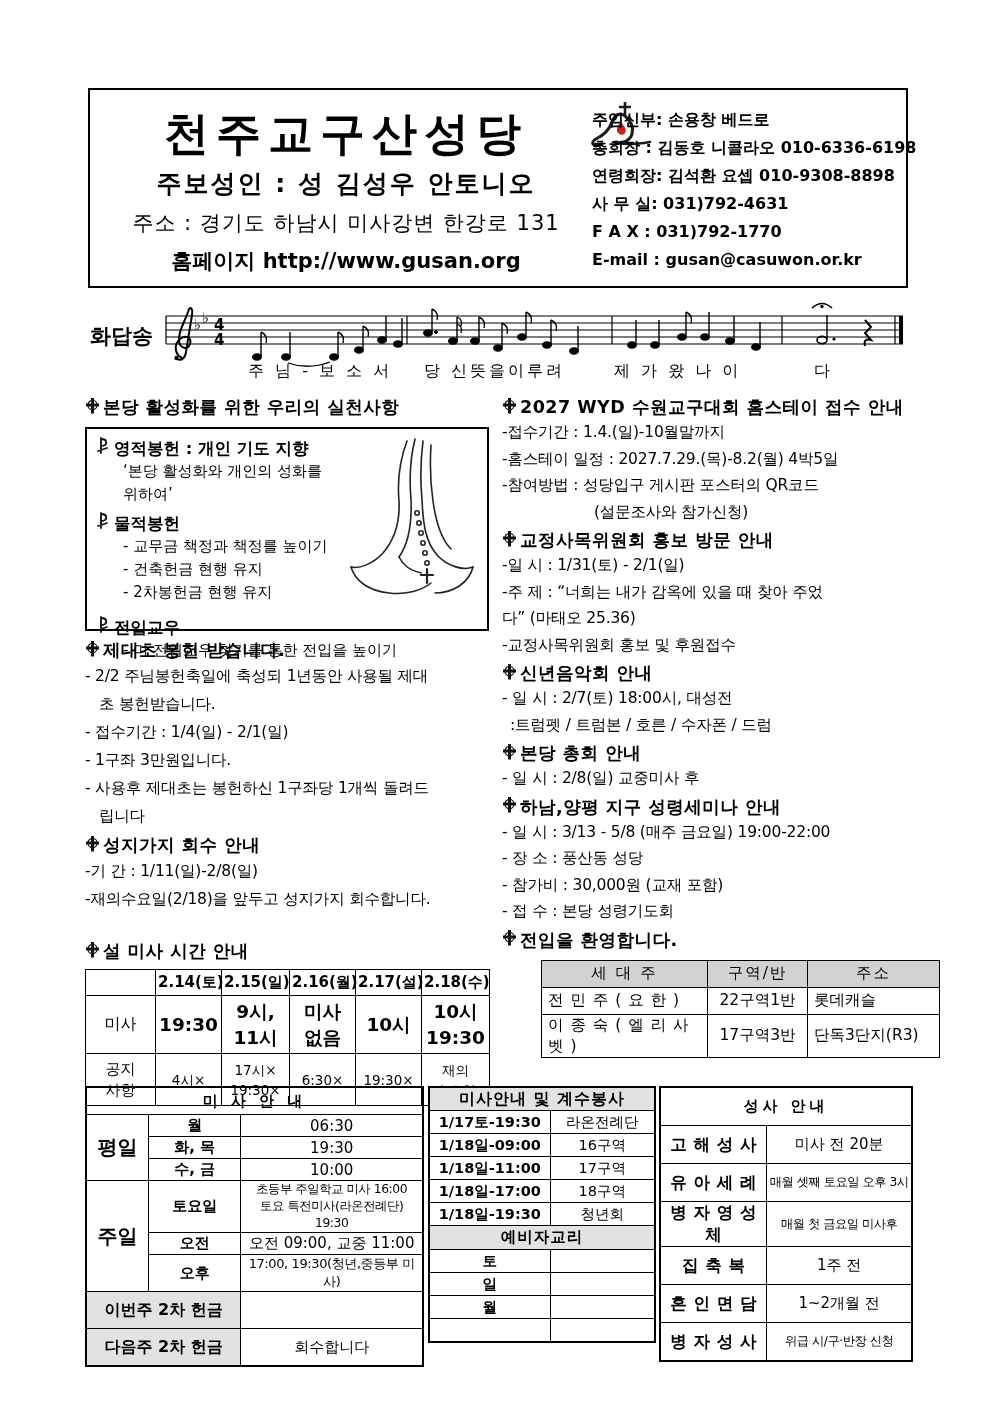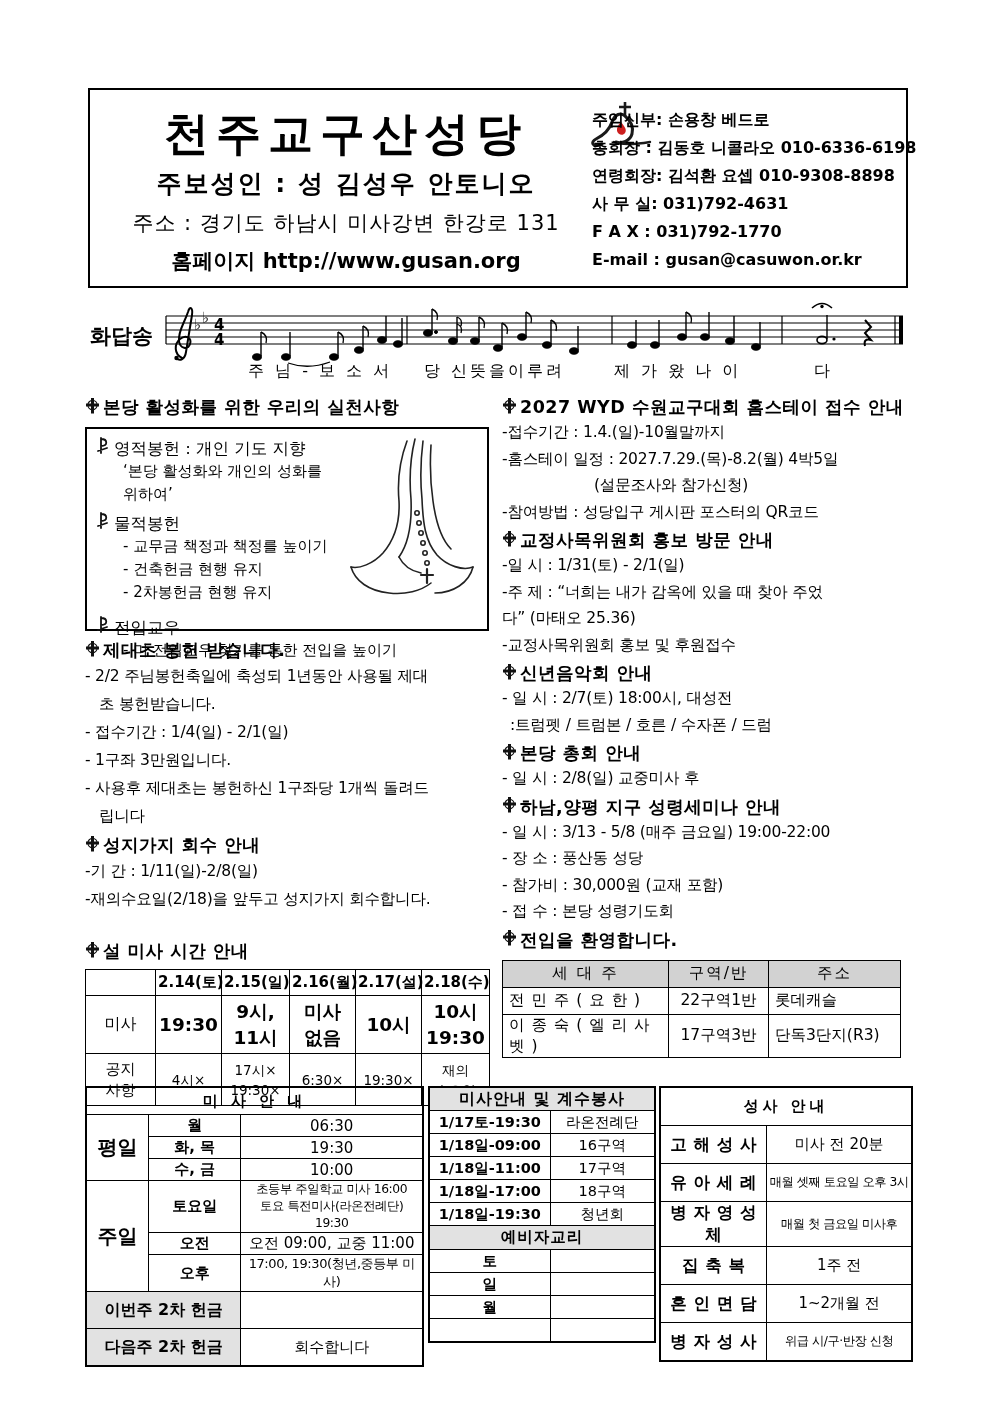--- a/index.html
+++ b/index.html
@@ -30,42 +30,42 @@
   .sec-title{font-size:17.5px;font-weight:bold;letter-spacing:0.5px;margin-top:3px;display:flex;align-items:center;}
   .sec-title .xi{margin-right:3px;flex:0 0 auto;}
   .body-line{font-size:15.5px;line-height:28px;letter-spacing:-0.2px;white-space:nowrap;}
   .right-col .body-line{line-height:26.5px;}
   .indent1{padding-left:14px;}
   .indent-paren{padding-left:92px;}
   .indent-colon{padding-left:8px;}
 
   
   .practice-box{position:relative;border:2px solid #000;margin-top:8px;height:186px;padding:8px 8px 6px 10px;}
-  .pg-head{font-size:16.5px;font-weight:normal;display:flex;align-items:center;line-height:23px;}
+  .pg-head{font-size:16.5px;font-weight:bold;display:flex;align-items:center;line-height:23px;}
   .pg-head .xi{margin-right:5px;}
   .pg-line{font-size:15px;line-height:23px;padding-left:26px;white-space:nowrap;max-width:260px;}
   .gap6{margin-top:6px;} .gap10{margin-top:12px;}
   .hands{position:absolute;right:2px;top:6px;}
 
   
   table{border-collapse:collapse;}
   td{border:1.6px solid #000;text-align:center;vertical-align:middle;padding:0 2px;}
   .pre{white-space:pre-line;}
 
   
   .seol-table{width:404px;margin-top:6px;table-layout:fixed;}
   .seol-table td{height:24px;}
   .seol-table .hd{font-weight:bold;font-size:15px;height:25px;margin-top:35px;}
   .seol-table .mass td,.seol-table td.mlabel{font-size:16px;}
   .seol-table td.mval{font-weight:bold;font-size:18.5px;line-height:26px;}
   .seol-table td.nval{font-size:13.5px;line-height:20px;}
   .seol-table td.nlabel{font-size:15px;line-height:21px;}
 
   
-  .welcome-table{width:398px;margin-top:8px;table-layout:fixed;}
+  .welcome-table{width:398px;margin-top:8px;table-layout:fixed;margin-left:39px;}
   .welcome-table td{height:26px;font-size:15.5px;}
   .welcome-table .hd{background:#d2d2d2;font-weight:normal;letter-spacing:2px;}
   .welcome-table .name{text-align:left;padding-left:6px;letter-spacing:1px;}
   .welcome-table .addr2{text-align:left;padding-left:6px;}
 
   
   .bottom{position:absolute;left:85px;top:1086px;width:828px;}
   .btable{position:absolute;top:0;}
   .btable td{border-width:1.6px;}
   .b-left{left:0;width:339px;}
@@ -378,22 +378,22 @@
       <span class="xi">
         <svg width="15" height="17" viewBox="0 0 15 17">
             <path d="M6 1 h3 v5.5 h5 v3 h-5 v7 h-3 v-7 h-5 v-3 h5 z" fill="#111"></path>
             <circle cx="7.5" cy="8" r="4.6" fill="none" stroke="#111" stroke-width="1.2"></circle>
           </svg>
       </span>
       <span>2027 WYD 수원교구대회 홈스테이 접수 안내</span>
     </div>
     <div class="body-line">-접수기간 : 1.4.(일)-10월말까지</div>
     <div class="body-line">-홈스테이 일정 : 2027.7.29.(목)-8.2(월) 4박5일</div>
+    <div class="body-line">-참여방법 : 성당입구 게시판 포스터의 QR코드</div>
     <div class="body-line indent-paren">(설문조사와 참가신청)</div>
-    <div class="body-line">-참여방법 : 성당입구 게시판 포스터의 QR코드</div>
 
     <div class="sec-title">
       <span class="xi">
         <svg width="15" height="17" viewBox="0 0 15 17">
             <path d="M6 1 h3 v5.5 h5 v3 h-5 v7 h-3 v-7 h-5 v-3 h5 z" fill="#111"></path>
             <circle cx="7.5" cy="8" r="4.6" fill="none" stroke="#111" stroke-width="1.2"></circle>
           </svg>
       </span>
       <span>교정사목위원회 홍보 방문 안내</span>
     </div>

